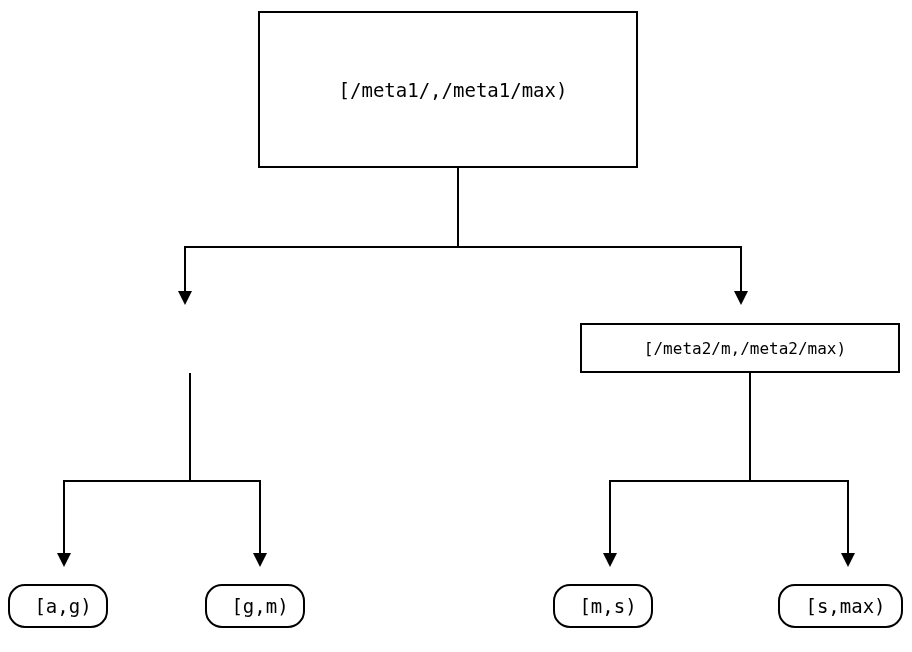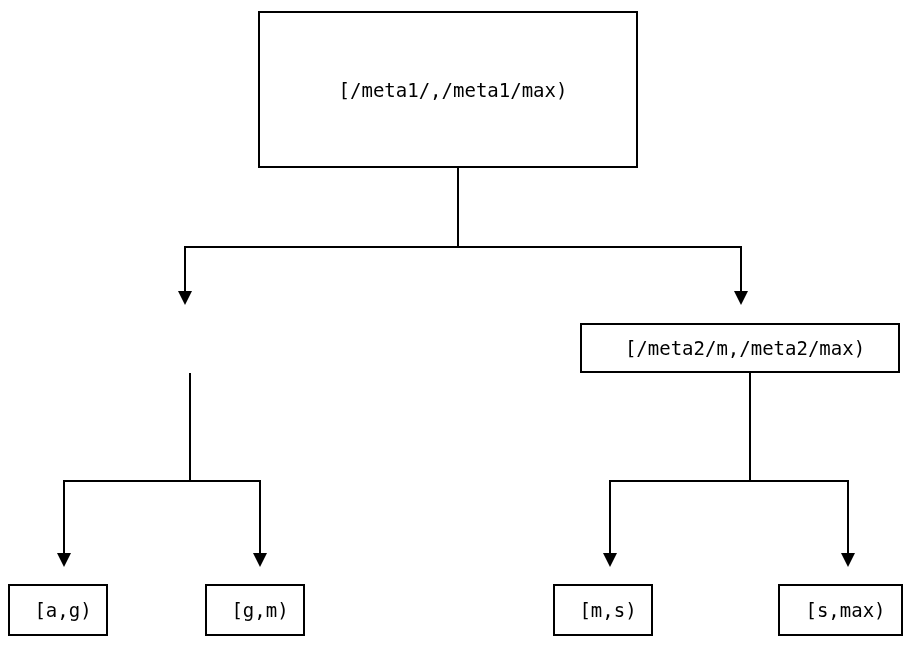--- a/index.html
+++ b/index.html
@@ -44,26 +44,27 @@
     top: 323px;
     width: 328px;
     height: 50px;
     font-size: 19px;
   }
   .node-l2-right {
     left: 580px;
     top: 323px;
     width: 320px;
     height: 50px;
-    font-size: 19px;
+    font-size: 16px;
   }
   .node-leaf {
     top: 584px;
-    height: 52px;
+    height: 44px;
     font-size: 19px;
+    border-radius: 17px;
   }
   .leaf-1 { left: 8px;   width: 100px; }
   .leaf-2 { left: 205px; width: 100px; }
   .leaf-3 { left: 553px; width: 100px; }
   .leaf-4 { left: 778px; width: 125px; }
 
   
   .vline {
     position: absolute;
     width: 2px;

